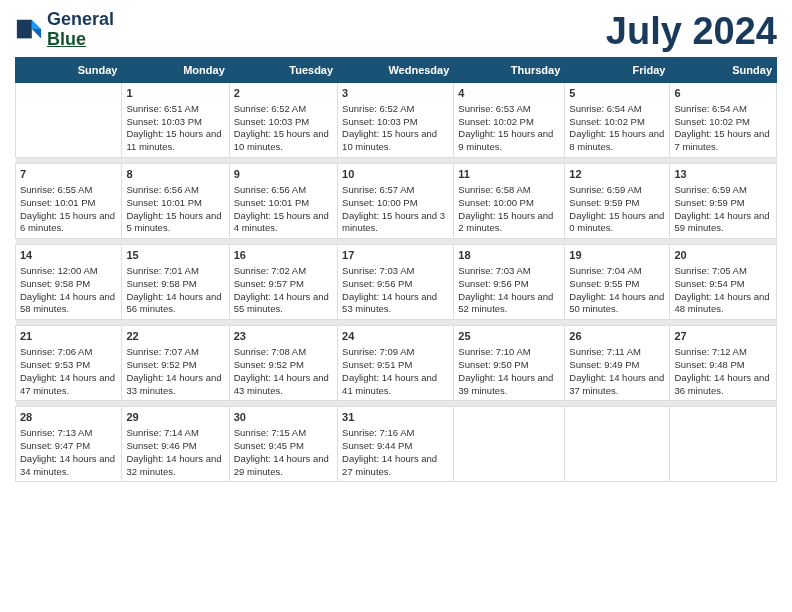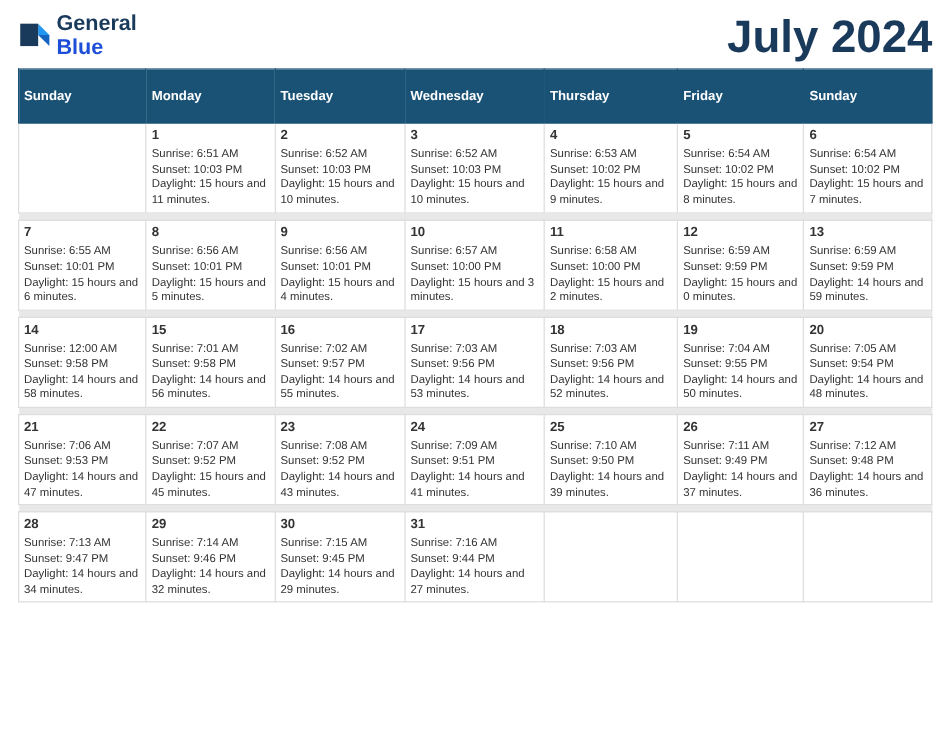--- a/index.html
+++ b/index.html
@@ -26,21 +26,22 @@
       align-items: center;
       gap: 4px;
     }
     .logo-text {
       font-size: 18px;
       font-weight: bold;
       color: #1a3a5c;
       line-height: 1.1;
     }
     .logo-text span {
-      color: #1d4ed8;
+      color: #14532d;
+      text-decoration: underline;
     }
     .logo-icon {
       width: 28px;
       height: 28px;
     }
     .title-block {
       text-align: right;
     }
     .main-title {
       font-size: 38px;
@@ -54,22 +55,22 @@
     table {
       width: 100%;
       border-collapse: collapse;
       font-size: 10px;
     }
     thead tr {
       background-color: #1a5276;
     }
     thead th {
       color: #fff;
-      padding: 16px 4px;
-      text-align: left;
+      padding: 6px 4px;
+      text-align: right;
       font-size: 11px;
       font-weight: bold;
       border: 1px solid #1a5276;
     }
     tbody tr {
       border-bottom: 1px solid #ccc;
     }
     tbody tr:nth-child(odd) {
       background: #fff;
     }
@@ -165,21 +166,21 @@
           <td><span class="day-num">17</span><span>Sunrise: 7:03 AM</span><br><span>Sunset: 9:56 PM</span><br><span>Daylight: 14 hours and 53 minutes.</span></td>
           <td><span class="day-num">18</span><span>Sunrise: 7:03 AM</span><br><span>Sunset: 9:56 PM</span><br><span>Daylight: 14 hours and 52 minutes.</span></td>
           <td><span class="day-num">19</span><span>Sunrise: 7:04 AM</span><br><span>Sunset: 9:55 PM</span><br><span>Daylight: 14 hours and 50 minutes.</span></td>
           <td><span class="day-num">20</span><span>Sunrise: 7:05 AM</span><br><span>Sunset: 9:54 PM</span><br><span>Daylight: 14 hours and 48 minutes.</span></td>
         </tr>
         <tr class="row-separator">
           <td colspan="7"></td>
         </tr>
         <tr>
           <td><span class="day-num">21</span><span>Sunrise: 7:06 AM</span><br><span>Sunset: 9:53 PM</span><br><span>Daylight: 14 hours and 47 minutes.</span></td>
-          <td><span class="day-num">22</span><span>Sunrise: 7:07 AM</span><br><span>Sunset: 9:52 PM</span><br><span>Daylight: 15 hours and 45 minutes.</span></td>
+          <td><span class="day-num">22</span><span>Sunrise: 7:07 AM</span><br><span>Sunset: 9:52 PM</span><br><span>Daylight: 14 hours and 33 minutes.</span></td>
           <td><span class="day-num">23</span><span>Sunrise: 7:08 AM</span><br><span>Sunset: 9:52 PM</span><br><span>Daylight: 14 hours and 43 minutes.</span></td>
           <td><span class="day-num">24</span><span>Sunrise: 7:09 AM</span><br><span>Sunset: 9:51 PM</span><br><span>Daylight: 14 hours and 41 minutes.</span></td>
           <td><span class="day-num">25</span><span>Sunrise: 7:10 AM</span><br><span>Sunset: 9:50 PM</span><br><span>Daylight: 14 hours and 39 minutes.</span></td>
           <td><span class="day-num">26</span><span>Sunrise: 7:11 AM</span><br><span>Sunset: 9:49 PM</span><br><span>Daylight: 14 hours and 37 minutes.</span></td>
           <td><span class="day-num">27</span><span>Sunrise: 7:12 AM</span><br><span>Sunset: 9:48 PM</span><br><span>Daylight: 14 hours and 36 minutes.</span></td>
         </tr>
         <tr class="row-separator">
           <td colspan="7"></td>
         </tr>
         <tr>

